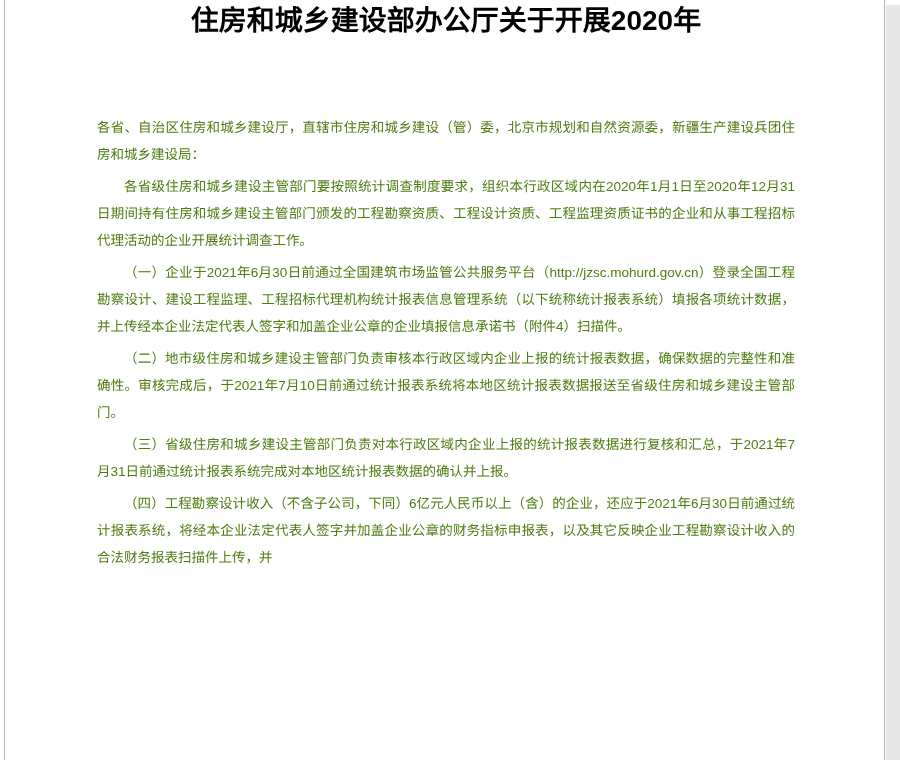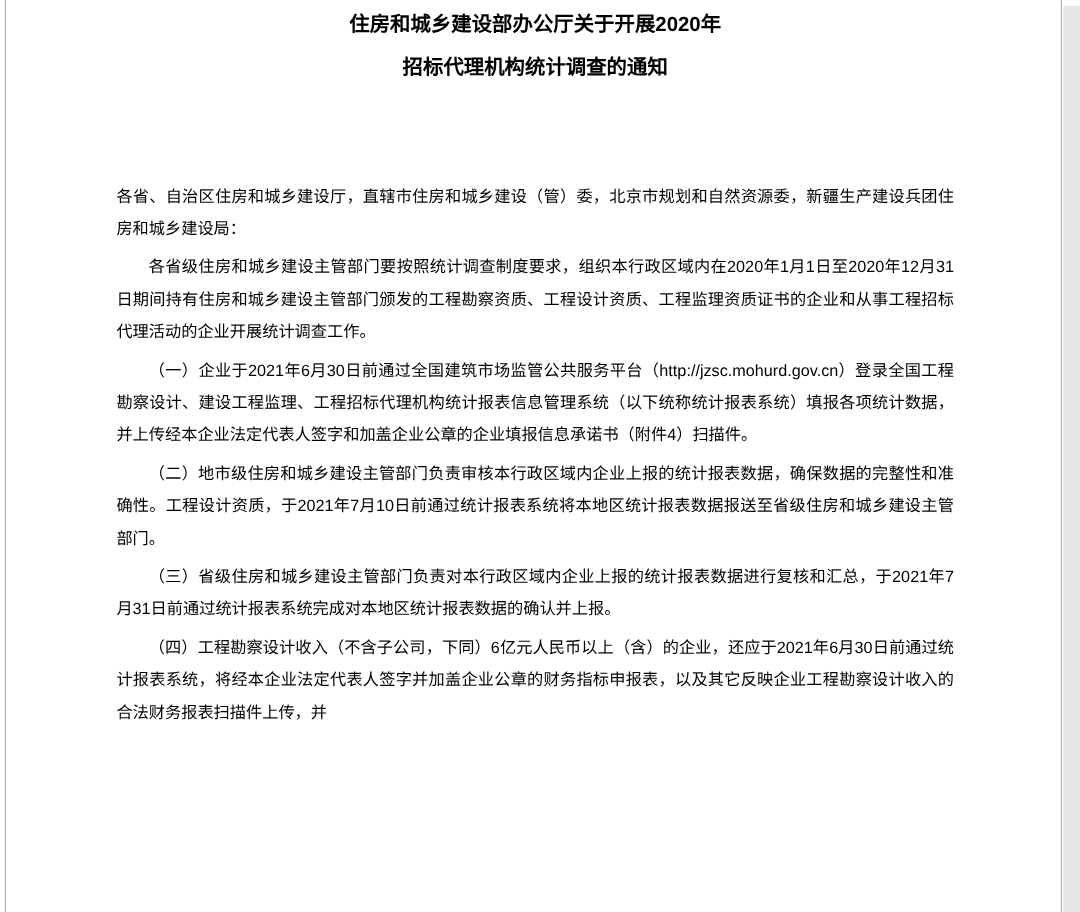--- a/index.html
+++ b/index.html
@@ -33,26 +33,26 @@
     left: 886px;
     top: 5px;
     width: 14px;
     height: 755px;
     background: #e7e7e7;
   }
   .doc-title {
     margin-top: 3px;
     text-align: center;
     color: #000000;
-    font-size: 17px;
+    font-size: 28px;
     font-weight: bold;
     line-height: 36px;
   }
   .doc-body p {
-    color: #000000;
+    color: #4d7c0f;
     font-size: 13.5px;
     line-height: 27px;
     text-align: justify;
     margin-top: 5px;
   }
   .doc-body p.salutation {
     margin-top: 75px;
     text-indent: 0;
   }
   .doc-body p.indent {
@@ -65,34 +65,33 @@
 </head>
 <body>
 
 <div class="viewport">
   <div class="page-shadow"></div>
 
   <div class="page">
 
     <div class="doc-title">
       <div>住房和城乡建设部办公厅关于开展2020年</div>
-      <div>招标代理机构统计调查的通知</div>
     </div>
 
     <div class="doc-body">
       <p class="salutation">各省、自治区住房和城乡建设厅，直辖市住房和城乡建设（管）委，北京市规划和自然资源委，新疆生产建设兵团住房和城乡建设局：</p>
 
 
 
       <p class="indent">各省级住房和城乡建设主管部门要按照统计调查制度要求，组织本行政区域内在2020年1月1日至2020年12月31日期间持有住房和城乡建设主管部门颁发的工程勘察资质、工程设计资质、工程监理资质证书的企业和从事工程招标代理活动的企业开展统计调查工作。</p>
 
 
       <p class="indent">（一）企业于2021年6月30日前通过全国建筑市场监管公共服务平台（http://jzsc.mohurd.gov.cn）登录全国工程勘察设计、建设工程监理、工程招标代理机构统计报表信息管理系统（以下统称统计报表系统）填报各项统计数据，并上传经本企业法定代表人签字和加盖企业公章的企业填报信息承诺书（附件4）扫描件。</p>
 
-      <p class="indent">（二）地市级住房和城乡建设主管部门负责审核本行政区域内企业上报的统计报表数据，确保数据的完整性和准确性。工程设计资质，于2021年7月10日前通过统计报表系统将本地区统计报表数据报送至省级住房和城乡建设主管部门。</p>
+      <p class="indent">（二）地市级住房和城乡建设主管部门负责审核本行政区域内企业上报的统计报表数据，确保数据的完整性和准确性。审核完成后，于2021年7月10日前通过统计报表系统将本地区统计报表数据报送至省级住房和城乡建设主管部门。</p>
 
       <p class="indent">（三）省级住房和城乡建设主管部门负责对本行政区域内企业上报的统计报表数据进行复核和汇总，于2021年7月31日前通过统计报表系统完成对本地区统计报表数据的确认并上报。</p>
 
       <p class="indent">（四）工程勘察设计收入（不含子公司，下同）6亿元人民币以上（含）的企业，还应于2021年6月30日前通过统计报表系统，将经本企业法定代表人签字并加盖企业公章的财务指标申报表，以及其它反映企业工程勘察设计收入的合法财务报表扫描件上传，并</p>
     </div>
 
   </div>
 </div>
 
 </body></html>

